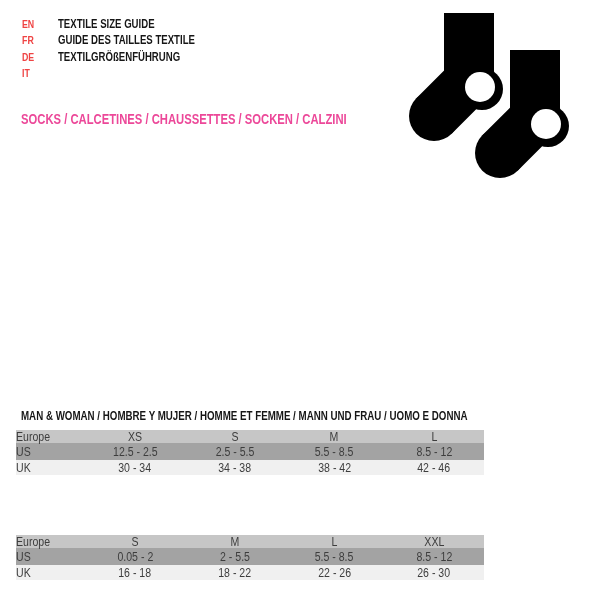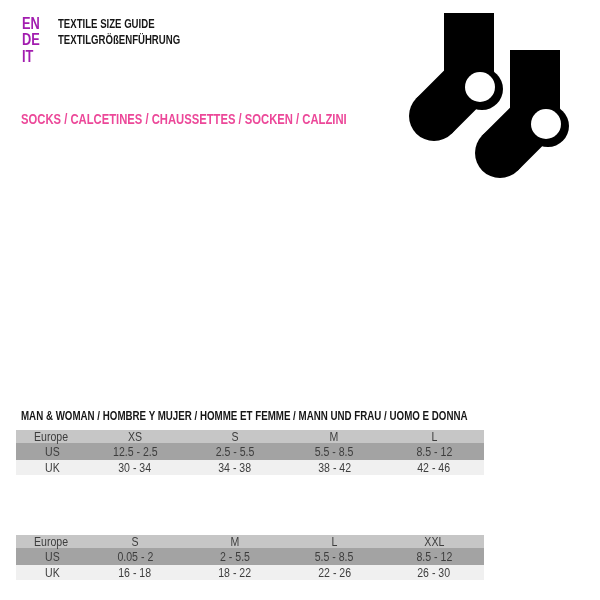--- a/index.html
+++ b/index.html
@@ -9,21 +9,21 @@
   }
   .cnd { display:inline-block; white-space:nowrap; }
   .cx80 { transform:scaleX(0.80); transform-origin:0 50%; }
   .cx75 { transform:scaleX(0.75); transform-origin:0 50%; }
   .cx88c { transform:scaleX(0.88); transform-origin:50% 50%; }
   .cx88l { transform:scaleX(0.88); transform-origin:0 50%; }
 
   
   .lang-list { position:absolute; left:22px; top:16px; }
   .lang-row { display:flex; align-items:center; height:16.3px; }
-  .lang-code { width:36px; font-size:16px; font-weight:bold; color:#a21caf; }
+  .lang-code { width:36px; font-size:11px; font-weight:bold; color:#ef4444; }
   .lang-label { font-size:12px; font-weight:bold; color:#161616; }
 
   
   .category { position:absolute; left:21px; top:111px; height:15px; line-height:15px;
               font-size:15px; font-weight:bold; color:#ec4899; }
 
   
   .socks-svg { position:absolute; left:0; top:0; width:600px; height:600px; pointer-events:none; }
 
   
@@ -32,31 +32,35 @@
   .title-1 { top:409px; }
   .title-2 { top:508px; }
   .size-table { position:absolute; left:16px; width:468px; }
   .table-1 { top:430px; }
   .table-2 { top:535px; }
   .trow { display:grid; grid-template-columns:69px repeat(4, 1fr); align-items:center; }
   .thead { height:13px; background:#c6c6c6; }
   .r-us  { height:17px; background:#a3a3a3; }
   .r-uk  { height:15px; background:#f0f0f0; }
   .tc { text-align:center; font-size:12px; color:#3d3d3d; overflow:visible; }
-  .tc.first { text-align:center; padding-left:5px; }
+  .tc.first { text-align:left; }
 </style>
 </head>
 <body>
 
 <div class="canvas">
 
   <div class="lang-list">
     <div class="lang-row">
       <span class="lang-code"><span class="cnd cx80">EN</span></span>
       <span class="lang-label"><span class="cnd cx80">TEXTILE SIZE GUIDE</span></span>
+    </div>
+    <div class="lang-row">
+      <span class="lang-code"><span class="cnd cx80">FR</span></span>
+      <span class="lang-label"><span class="cnd cx80">GUIDE DES TAILLES TEXTILE</span></span>
     </div>
     <div class="lang-row">
       <span class="lang-code"><span class="cnd cx80">DE</span></span>
       <span class="lang-label"><span class="cnd cx80">TEXTILGRÖßENFÜHRUNG</span></span>
     </div>
     <div class="lang-row">
       <span class="lang-code"><span class="cnd cx80">IT</span></span>
     </div>
   </div>
 

